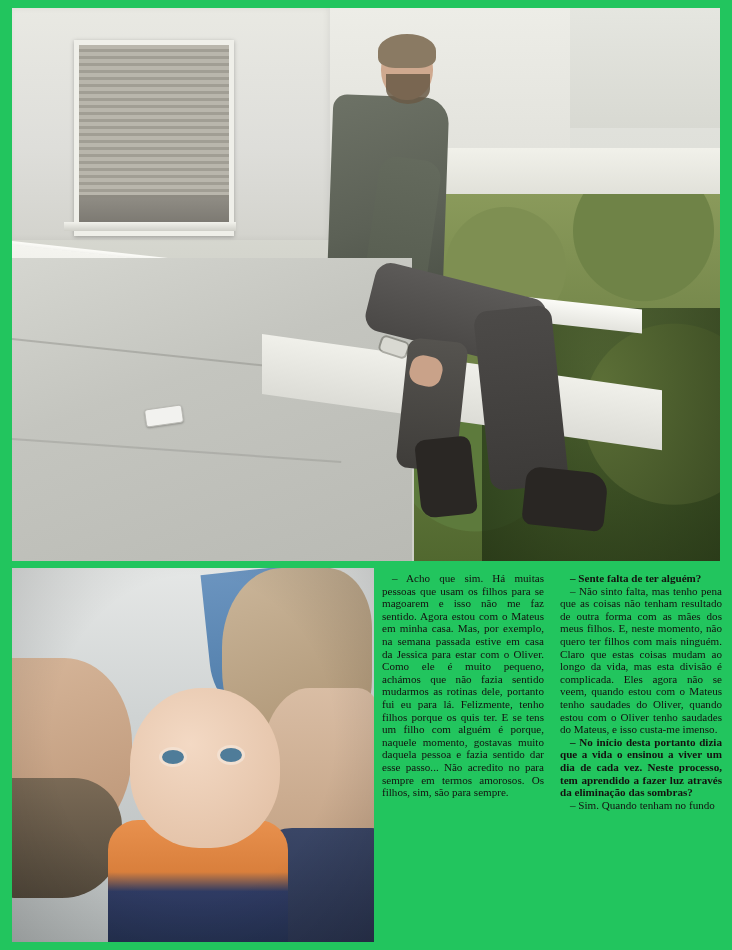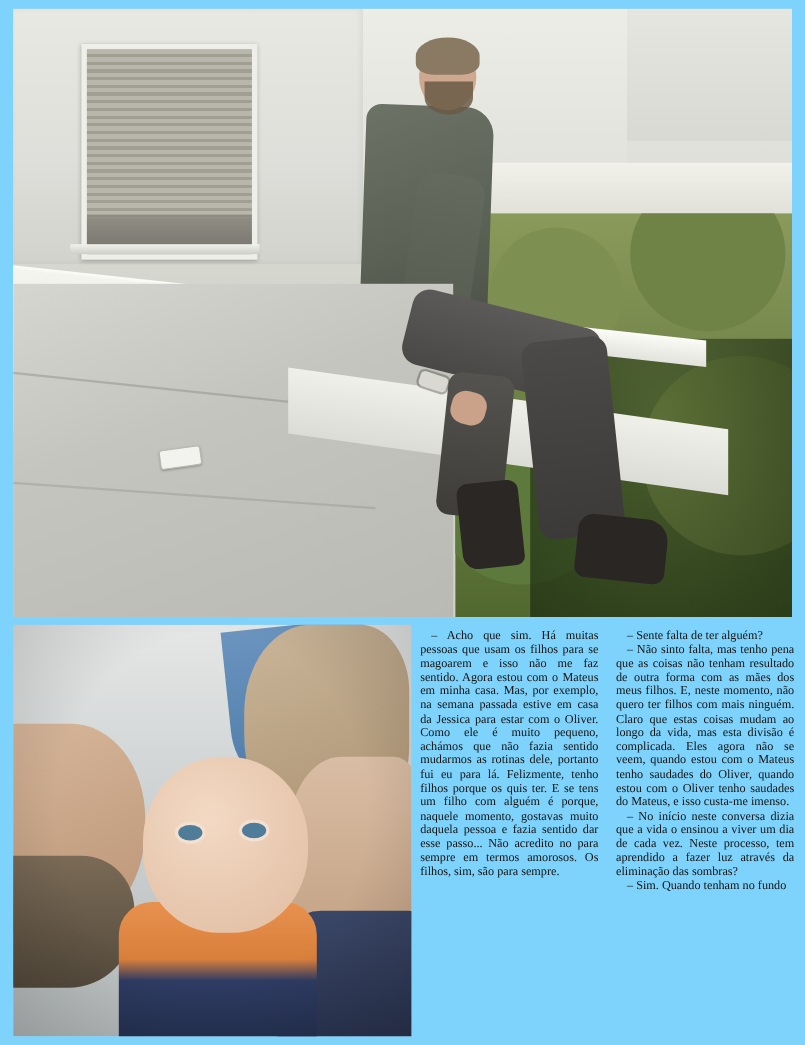--- a/index.html
+++ b/index.html
@@ -12,21 +12,21 @@
     height: 950px;
     overflow: hidden;
     font-family: "Liberation Serif", serif;
     position: relative;
   }
 
   .page {
     position: relative;
     width: 732px;
     height: 950px;
-    background: #7dd3fc;
+    background: #22c55e;
   }
 
   
   .photo-top {
     position: absolute;
     left: 12px;
     top: 8px;
     width: 708px;
     height: 553px;
     overflow: hidden;
@@ -333,21 +333,21 @@
     line-height: 12.6px;
     text-align: justify;
     color: #14110f;
     hyphens: auto;
   }
   .col p {
     margin: 0;
     text-indent: 10px;
   }
   .col p.q {
-    font-weight: normal;
+    font-weight: bold;
   }
   .col p + p { margin-top: 0px; }
 </style>
 </head>
 <body>
 
 <div class="page">
 
   <div class="photo-top">
     <div class="sky"></div>
@@ -401,18 +401,18 @@
     <div class="bp-vign"></div>
   </div>
 
   <div class="cols">
     <div class="col">
       <p>– Acho que sim. Há muitas pessoas que usam os filhos para se magoarem e isso não me faz sentido. Agora estou com o Mateus em minha casa. Mas, por exemplo, na semana passada estive em casa da Jessica para estar com o Oliver. Como ele é muito pequeno, achámos que não fazia sentido mudarmos as rotinas dele, portanto fui eu para lá. Felizmente, tenho filhos porque os quis ter. E se tens um filho com alguém é porque, naquele momento, gostavas muito daquela pessoa e fazia sentido dar esse passo... Não acredito no para sempre em termos amorosos. Os filhos, sim, são para sempre.</p>
     </div>
     <div class="col">
       <p class="q">– Sente falta de ter alguém?</p>
       <p>– Não sinto falta, mas tenho pena que as coisas não tenham resultado de outra forma com as mães dos meus filhos. E, neste momento, não quero ter filhos com mais ninguém. Claro que estas coisas mudam ao longo da vida, mas esta divisão é complicada. Eles agora não se veem, quando estou com o Mateus tenho saudades do Oliver, quando estou com o Oliver tenho saudades do Mateus, e isso custa-me imenso.</p>
-      <p class="q">– No início neste conversa dizia que a vida o ensinou a viver um dia de cada vez. Neste processo, tem aprendido a fazer luz através da eliminação das sombras?</p>
+      <p class="q">– No início desta portanto dizia que a vida o ensinou a viver um dia de cada vez. Neste processo, tem aprendido a fazer luz através da eliminação das sombras?</p>
       <p>– Sim. Quando tenham no fundo</p>
     </div>
   </div>
 
 </div>
 
 </body></html>

